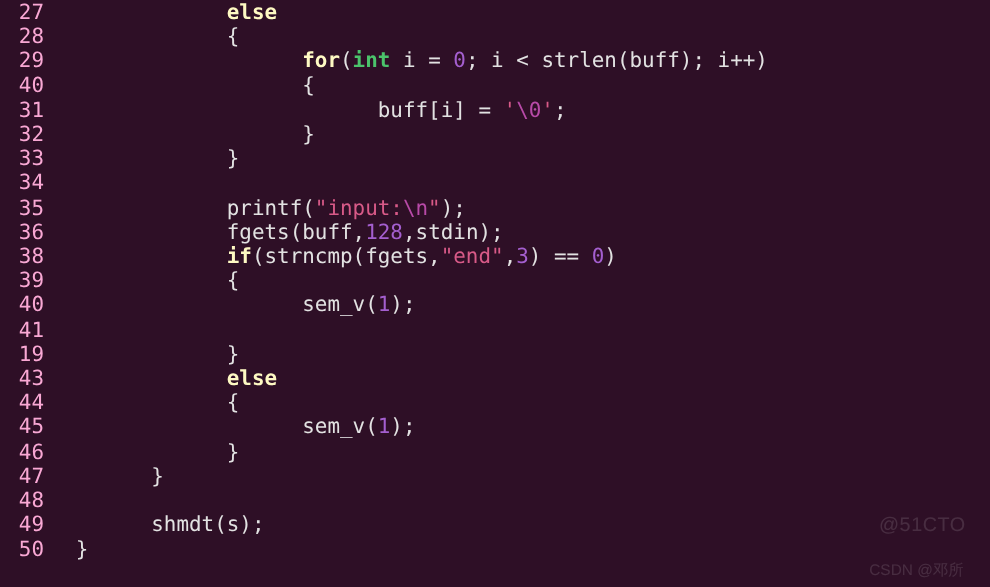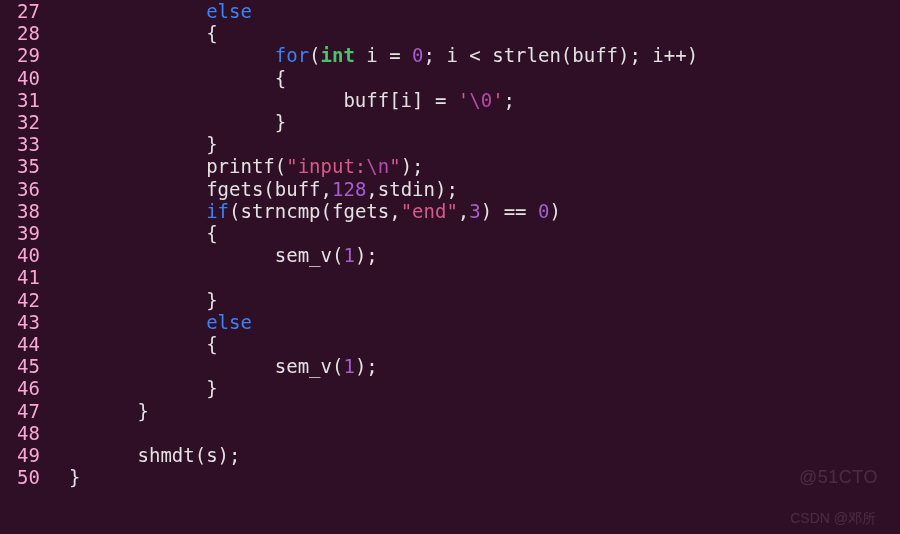--- a/index.html
+++ b/index.html
@@ -3,21 +3,21 @@
 <meta charset="utf-8">
 <style>
   html,body{margin:0;padding:0;width:900px;height:534px;overflow:hidden;
     background:#2e0f26;font-family:"DejaVu Sans Mono","Courier New",monospace;
     font-size:19px;color:#e2e2e2;}
   .editor{position:relative;width:900px;height:534px;}
   .line{display:flex;align-items:flex-start;line-height:22.2px;white-space:pre;}
   .gutter{display:inline-block;width:40px;text-align:right;color:#f9a8d4;
     padding-right:6px;flex:0 0 auto;}
   .code{flex:1 1 auto;}
-  .kw{color:#3b82f6;font-weight:400;}
+  .kw{color:#fef9c3;font-weight:700;}
   .ty{color:#4bc36b;font-weight:600;}
   .id{color:#e2e2e2;}
   .num{color:#a45fcf;}
   .str{color:#d85a88;}
   .esc{color:#b84aa8;}
   .fn{color:#e2e2e2;}
   .pn{color:#e2e2e2;}
   .wm{position:absolute;color:#ffffff;opacity:.12;font-family:sans-serif;
     pointer-events:none;}
   .wm1{right:22px;bottom:46px;font-size:18px;letter-spacing:.5px;}
@@ -29,27 +29,28 @@
 <div class="editor" id="editor">
   <div class="wm wm1">@51CTO</div>
   <div class="wm wm2">CSDN @邓所</div>
 <div class="line"><span class="gutter">27</span><span class="code">              <span class="kw">else</span></span></div>
     <div class="line"><span class="gutter">28</span><span class="code">              <span class="pn">{</span></span></div>
     <div class="line"><span class="gutter">29</span><span class="code">                    <span class="kw">for</span><span class="pn">(</span><span class="ty">int</span><span class="id"> </span><span class="id">i = </span><span class="num">0</span><span class="id">; i &lt; strlen(buff); i++)</span></span></div>
     <div class="line"><span class="gutter">40</span><span class="code">                    <span class="pn">{</span></span></div>
     <div class="line"><span class="gutter">31</span><span class="code">                          <span class="id">buff[i] = </span><span class="str">'</span><span class="esc">\0</span><span class="str">'</span><span class="id">;</span></span></div>
     <div class="line"><span class="gutter">32</span><span class="code">                    <span class="pn">}</span></span></div>
     <div class="line"><span class="gutter">33</span><span class="code">              <span class="pn">}</span></span></div>
+    <div class="line"><span class="gutter">34</span><span class="code"> </span></div>
     <div class="line"><span class="gutter">35</span><span class="code">              <span class="fn">printf(</span><span class="str">"input:</span><span class="esc">\n</span><span class="str">"</span><span class="fn">);</span></span></div>
     <div class="line"><span class="gutter">36</span><span class="code">              <span class="fn">fgets(buff,</span><span class="num">128</span><span class="fn">,stdin);</span></span></div>
     <div class="line"><span class="gutter">38</span><span class="code">              <span class="kw">if</span><span class="fn">(strncmp(fgets,</span><span class="str">"end"</span><span class="fn">,</span><span class="num">3</span><span class="fn">) == </span><span class="num">0</span><span class="fn">)</span></span></div>
     <div class="line"><span class="gutter">39</span><span class="code">              <span class="pn">{</span></span></div>
     <div class="line"><span class="gutter">40</span><span class="code">                    <span class="fn">sem_v(</span><span class="num">1</span><span class="fn">);</span></span></div>
     <div class="line"><span class="gutter">41</span><span class="code"> </span></div>
-    <div class="line"><span class="gutter">42</span><span class="code">              <span class="pn">}</span></span></div>
+    <div class="line"><span class="gutter">19</span><span class="code">              <span class="pn">}</span></span></div>
     <div class="line"><span class="gutter">43</span><span class="code">              <span class="kw">else</span></span></div>
     <div class="line"><span class="gutter">44</span><span class="code">              <span class="pn">{</span></span></div>
     <div class="line"><span class="gutter">45</span><span class="code">                    <span class="fn">sem_v(</span><span class="num">1</span><span class="fn">);</span></span></div>
     <div class="line"><span class="gutter">46</span><span class="code">              <span class="pn">}</span></span></div>
     <div class="line"><span class="gutter">47</span><span class="code">        <span class="pn">}</span></span></div>
     <div class="line"><span class="gutter">48</span><span class="code"> </span></div>
     <div class="line"><span class="gutter">49</span><span class="code">        <span class="fn">shmdt(s);</span></span></div>
     <div class="line"><span class="gutter">50</span><span class="code">  <span class="pn">}</span></span></div>
   </div>
 

